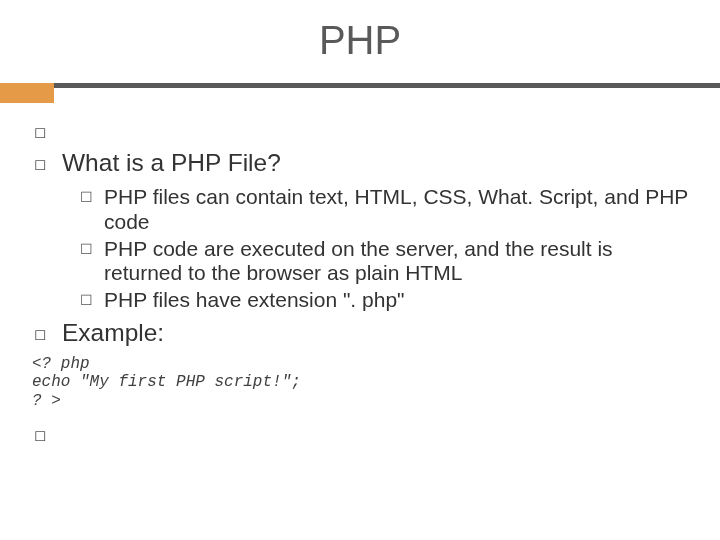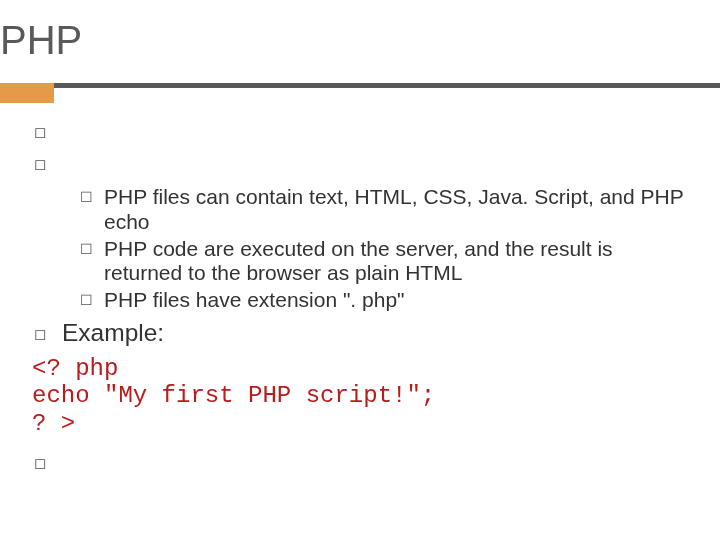--- a/index.html
+++ b/index.html
@@ -6,21 +6,21 @@
   body{
     width:720px;height:540px;
     background:#fff;
     font-family:Arial,Helvetica,sans-serif;
     color:#404040;
     position:relative;
     overflow:hidden;
   }
   .title{
     font-size:40px;
-    text-align:left;
+    text-align:center;
     margin-top:18px;
     color:#595959;
   }
   .underline{
     position:relative;
     margin-top:20px;
     height:6px;
   }
   .underline .orange{
     position:absolute;left:0;top:0;
@@ -46,24 +46,25 @@
   }
   .sub{margin-left:46px;margin-top:6px;margin-bottom:6px}
   .l2{display:flex;font-size:21px;line-height:1.18;margin-bottom:2px;color:#333}
   .l2 .bull{
     width:24px;flex:none;
     font-size:14px;line-height:24px;color:#555;
   }
   .code{
     margin:6px 26px 0 32px;
     font-family:"Courier New",monospace;
-    font-size:24px;
+    font-size:16px;
     line-height:1.15;
     white-space:pre;
-    color:#b91c1c;
+    color:#404040;
+    font-style:italic;
   }
   .after{
     margin:10px 26px 0 34px;
     font-size:24.5px;
     color:#333;
   }
   .after .l1{display:flex}
 </style>
 </head>
 <body>
@@ -76,26 +77,27 @@
 </div>
 
 <div class="content">
 
   <div class="l1">
     <span class="bull">◻</span>
   </div>
 
   <div class="l1">
     <span class="bull">◻</span>
+    <span>What is a PHP File?</span>
   </div>
 
   <div class="sub">
     <div class="l2">
       <span class="bull">☐</span>
-      <span>PHP files can contain text, HTML, CSS, Java. Script, and PHP echo</span>
+      <span>PHP files can contain text, HTML, CSS, What. Script, and PHP code</span>
     </div>
     <div class="l2">
       <span class="bull">☐</span>
       <span>PHP code are executed on the server, and the result is returned to the browser as plain HTML</span>
     </div>
     <div class="l2">
       <span class="bull">☐</span>
       <span>PHP files have extension ". php"</span>
     </div>
   </div>

